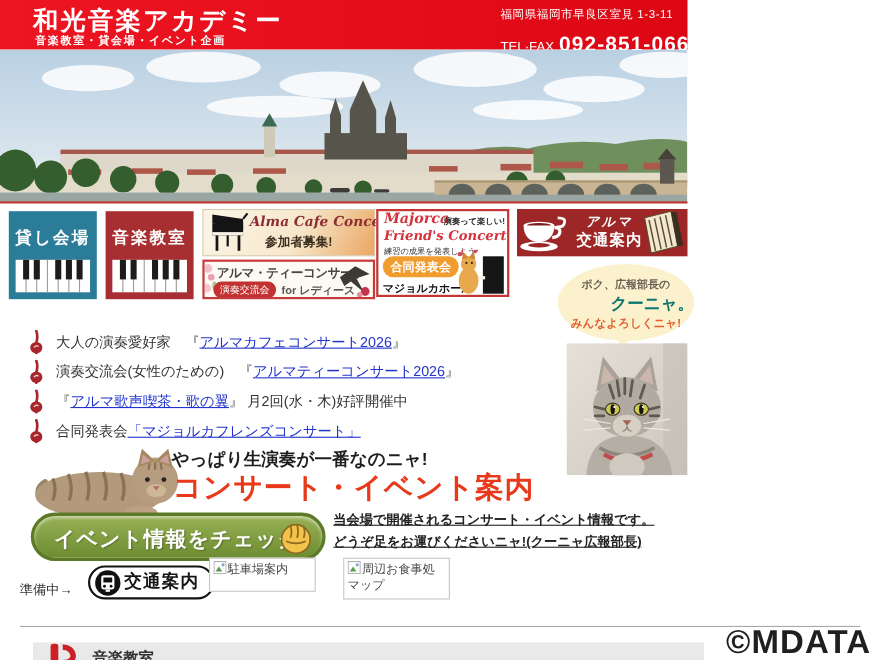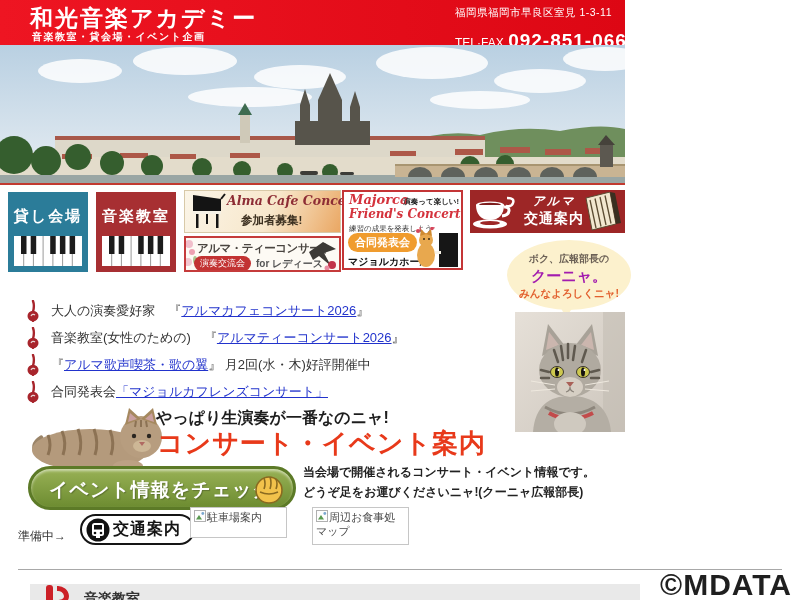--- a/index.html
+++ b/index.html
@@ -70,21 +70,21 @@
   .cup{position:absolute;left:1px;top:2px;}
   .accordion{position:absolute;right:3px;top:2px;}
 
   
   .bubble{position:absolute;left:507px;top:240px;width:124px;height:70px;background:#fcf1cd;
           border-radius:50%;text-align:center;}
   .bubble-tail{position:absolute;left:558px;top:302px;width:0;height:0;
                border-left:8px solid transparent;border-right:10px solid transparent;
                border-top:16px solid #fcf1cd;}
   .bubble-l1{font-size:10px;color:#6b6055;font-weight:bold;padding-top:12px;}
-  .bubble-l2{font-size:15px;color:#a21caf;font-weight:bold;margin-top:1px;}
+  .bubble-l2{font-size:15px;color:#0f766e;font-weight:bold;margin-top:1px;text-align:right;}
   .bubble-l3{font-size:10.5px;color:#e2602f;font-weight:bold;margin-top:1px;}
   .cat-photo{position:absolute;left:515px;top:312px;}
 
   
   .news{position:absolute;left:26px;top:300px;width:500px;}
   .news-item{position:relative;margin-bottom:6px;height:21px;font-size:13px;color:#333;
              white-space:nowrap;display:flex;align-items:center;}
   .clef{margin-right:10px;flex:0 0 auto;}
   .news-link{color:#2233cc;text-decoration:underline;cursor:pointer;}
 
@@ -94,21 +94,21 @@
   .concert-heading{position:absolute;left:157px;top:426px;font-size:26px;font-weight:bold;
                    color:#e8391a;letter-spacing:1px;white-space:nowrap;}
   .event-btn{position:absolute;left:28px;top:466px;width:268px;height:44px;border-radius:23px;
              background:linear-gradient(#98b155,#6d8c31);border:3px solid #5c7a27;
              box-sizing:border-box;box-shadow:inset 0 2px 3px rgba(255,255,255,.55);
              color:#fff;cursor:pointer;}
   .event-btn-label{position:absolute;left:18px;top:8px;font-size:19px;font-weight:bold;
                    letter-spacing:1px;text-shadow:1px 1px 1px rgba(0,0,0,.25);white-space:nowrap;}
   .paw{position:absolute;right:8px;top:5px;}
   .concert-desc{position:absolute;left:303px;top:462px;font-size:12px;font-weight:bold;
-                color:#222;line-height:1.7;white-space:nowrap;}
+                color:#222;line-height:1.7;white-space:nowrap;text-decoration:underline;}
 
   
   .preparing{position:absolute;left:18px;top:528px;font-size:12px;color:#333;white-space:nowrap;}
   .traffic{position:absolute;left:80px;top:514px;height:31px;border:2px solid #151515;border-radius:18px;
            background:#fff;display:flex;align-items:center;padding:0 12px 0 4px;box-sizing:border-box;cursor:pointer;}
   .traffic-label{font-size:16px;font-weight:bold;color:#151515;letter-spacing:1px;margin-left:3px;white-space:nowrap;}
   .ph-box{position:absolute;border:1px solid #c6c6c6;background:#fff;font-size:11px;color:#4a4a4a;
           padding:2px 3px;box-sizing:border-box;line-height:1.3;cursor:pointer;}
   .ph-parking{left:190px;top:507px;width:97px;height:31px;}
   .ph-food{left:312px;top:507px;width:97px;height:38px;}
@@ -406,21 +406,21 @@
       <span>大人の演奏愛好家　『</span>
         <a class="news-link">アルマカフェコンサート2026</a>
         <span>』</span>
     </div>
     <div class="news-item">
       <svg class="clef" width="15" height="22" viewBox="0 0 15 22">
         <ellipse cx="7" cy="16" rx="5.5" ry="5.2" fill="#a8252c"></ellipse>
         <path d="M7 21 C3.5 14 10.5 10 7 1" stroke="#a8252c" stroke-width="2.4" fill="none" stroke-linecap="round"></path>
         <path d="M5 16 a2.5 2.5 0 0 1 4 -1" stroke="#e8d5d5" stroke-width="1.2" fill="none"></path>
       </svg>
-      <span>音楽教室(女性のための)　『</span>
+      <span>演奏交流会(女性のための)　『</span>
         <a class="news-link">アルマティーコンサート2026</a>
         <span>』</span>
     </div>
     <div class="news-item">
       <svg class="clef" width="15" height="22" viewBox="0 0 15 22">
         <ellipse cx="7" cy="16" rx="5.5" ry="5.2" fill="#a8252c"></ellipse>
         <path d="M7 21 C3.5 14 10.5 10 7 1" stroke="#a8252c" stroke-width="2.4" fill="none" stroke-linecap="round"></path>
         <path d="M5 16 a2.5 2.5 0 0 1 4 -1" stroke="#e8d5d5" stroke-width="1.2" fill="none"></path>
       </svg>
       <span>『</span>

